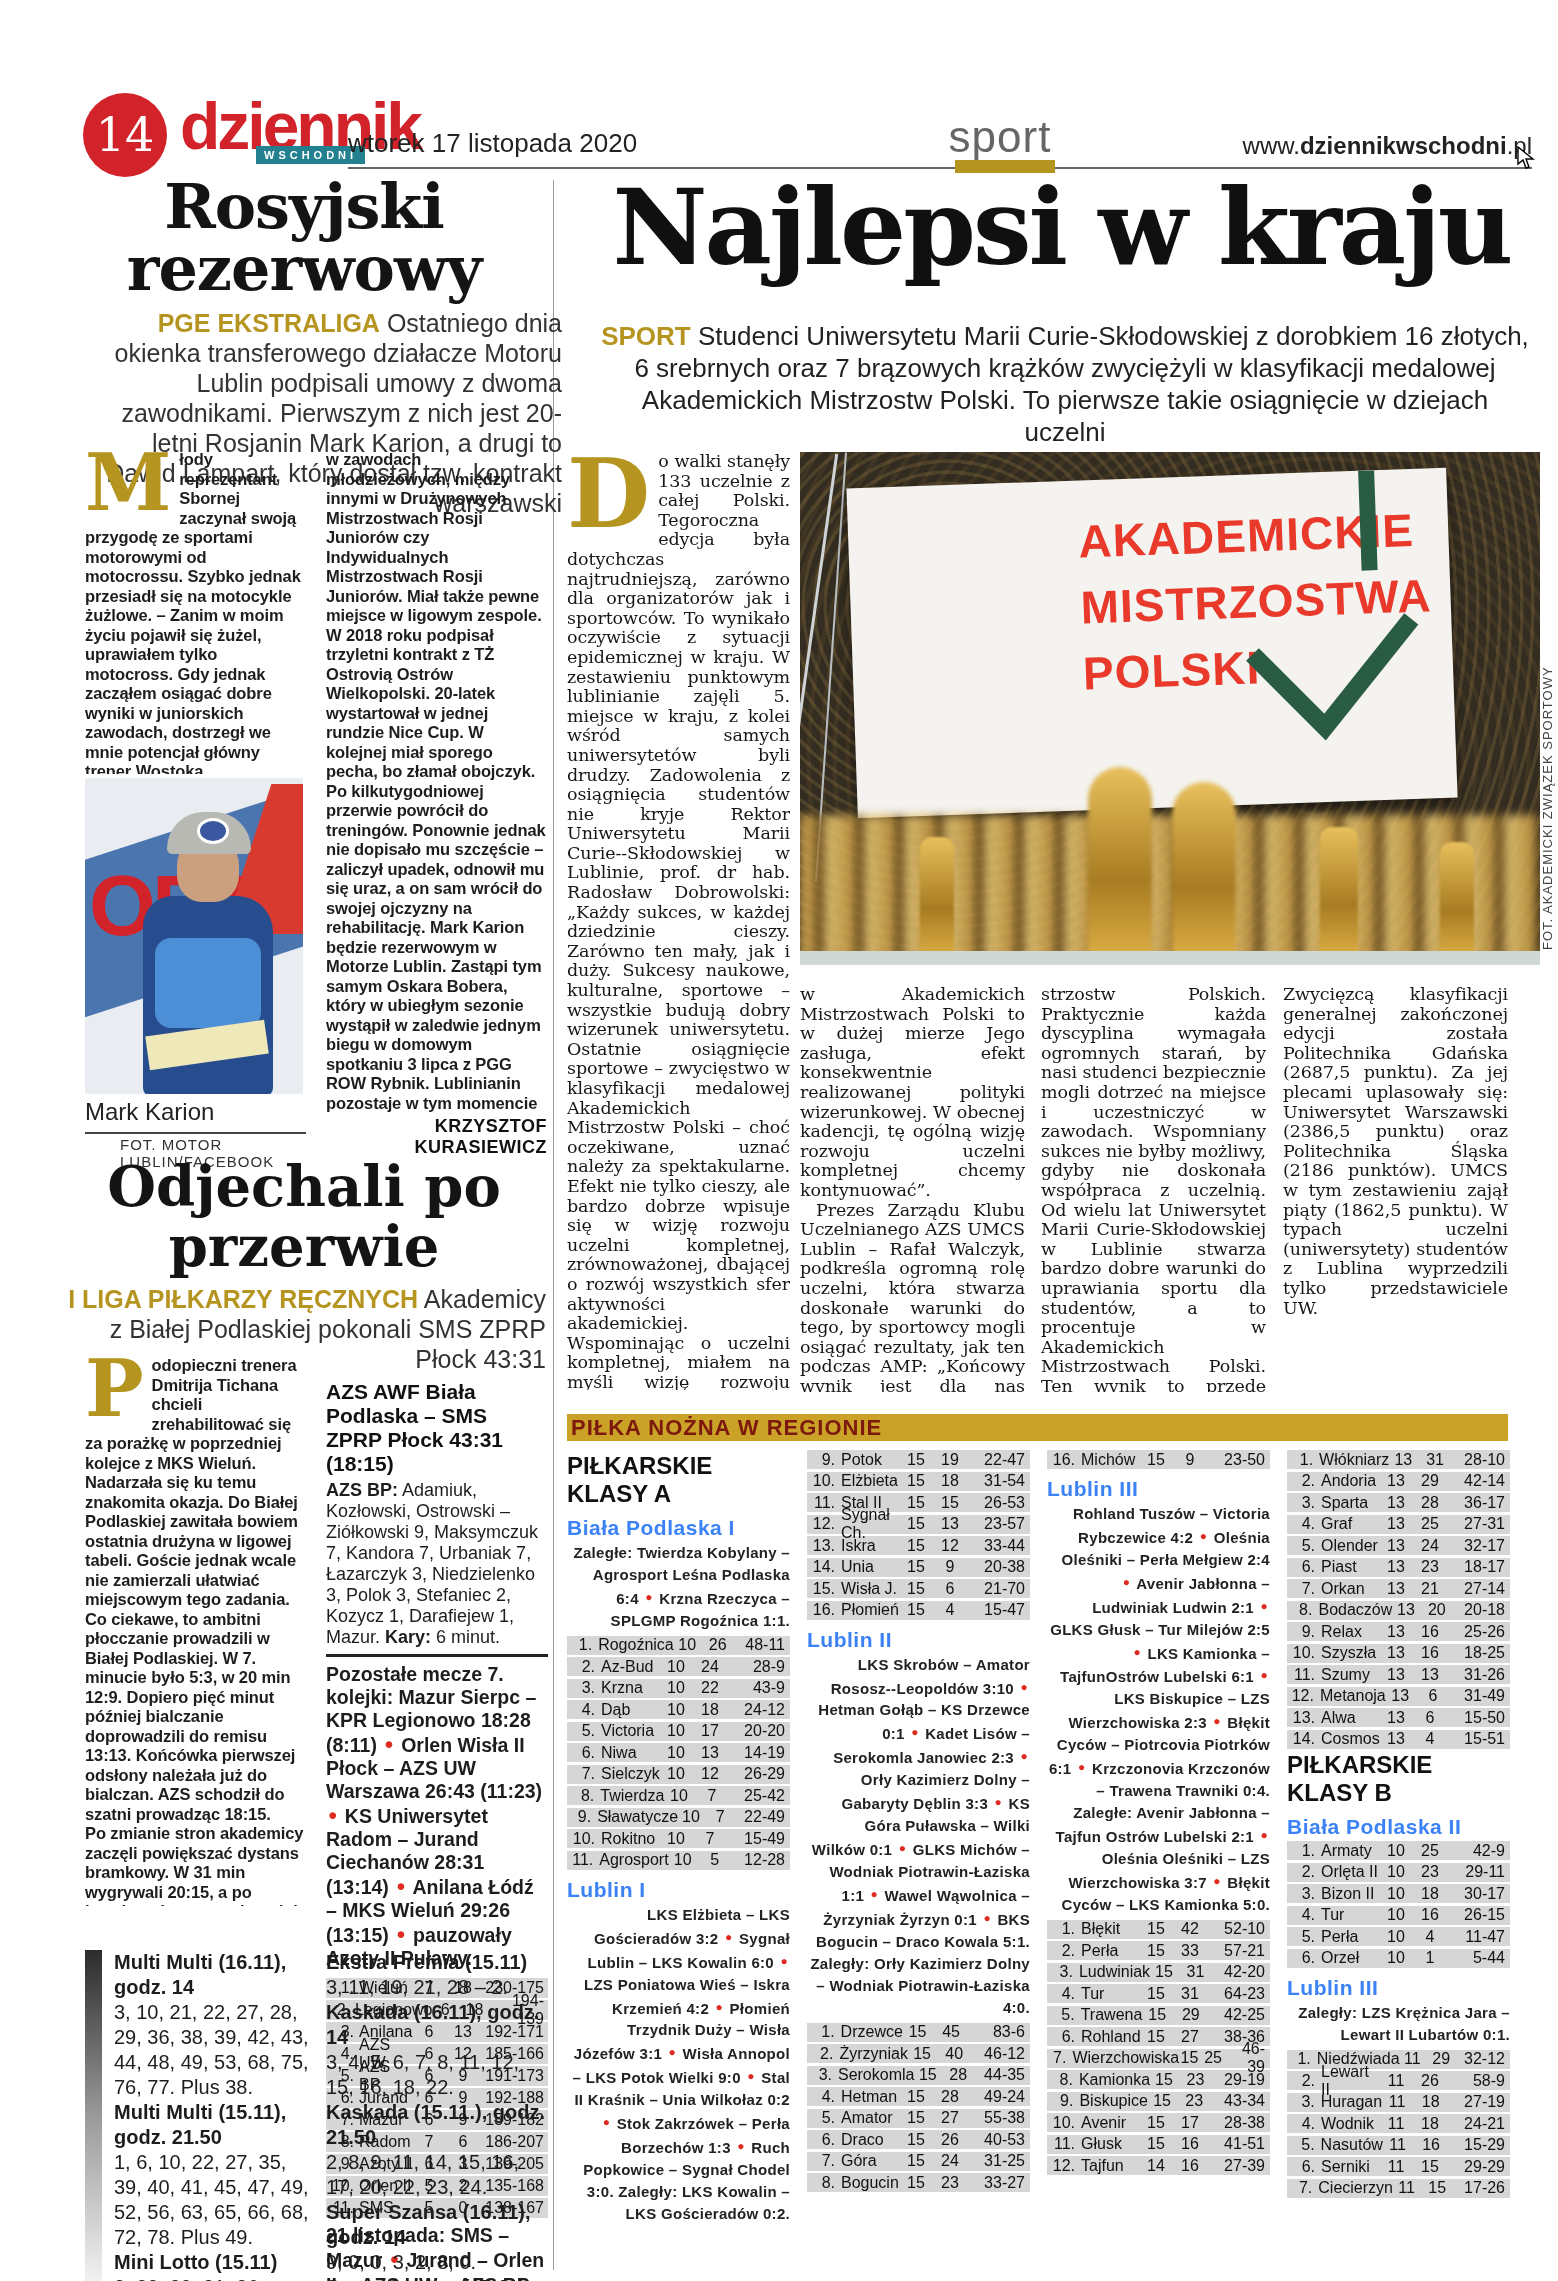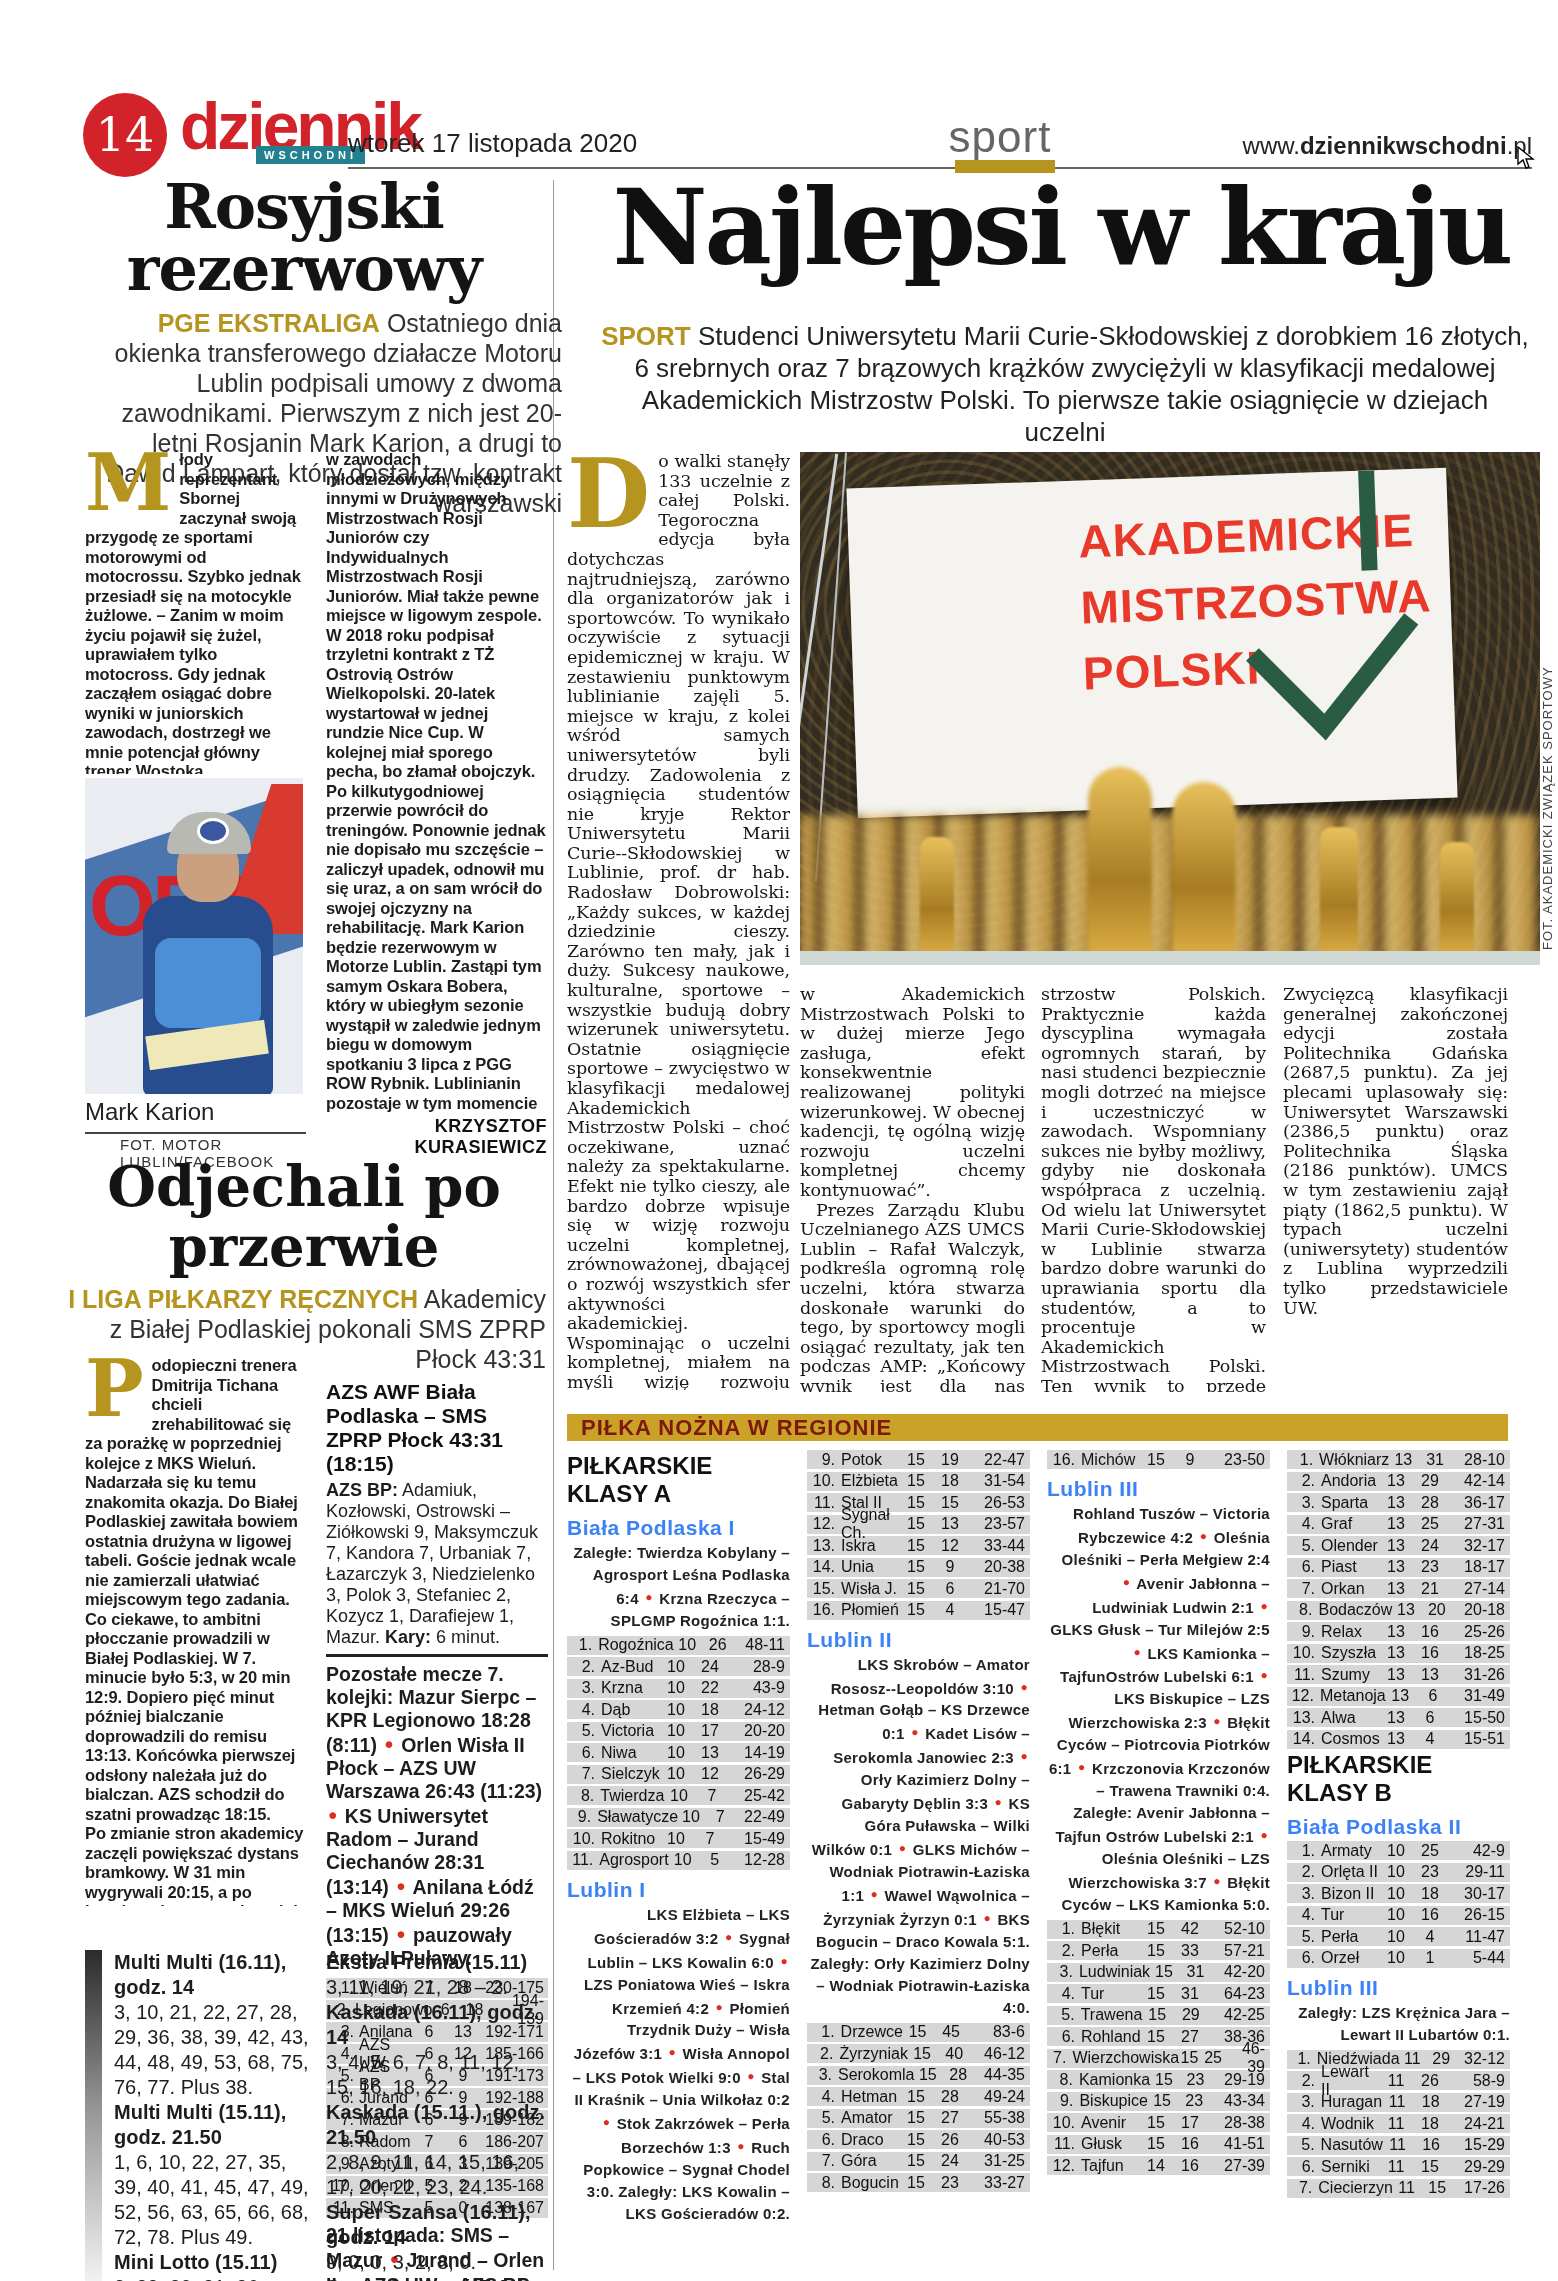--- a/index.html
+++ b/index.html
@@ -81,21 +81,21 @@
   .t-fence{position:absolute;left:6px;top:0;width:3px;height:420px;background:#cfd4d6;transform:rotate(8deg);}
   .t-fence2{position:absolute;left:30px;top:0;width:2px;height:430px;background:#b9bfc2;transform:rotate(4deg);}
   .banner{position:absolute;left:52px;top:26px;width:600px;height:330px;background:#f4f3ef;transform:rotate(-2deg);box-shadow:0 6px 14px rgba(0,0,0,.45);}
   .banner-txt{position:absolute;left:230px;top:28px;font-weight:bold;font-size:46px;line-height:66px;color:#e8392b;letter-spacing:1px;}
   .t-ledge{position:absolute;left:0;bottom:0;width:100%;height:14px;background:#cfd8d4;}
   .cup{position:absolute;bottom:8px;background:linear-gradient(#e8c05c,#a87c22 60%,#dcae45);border-radius:12px 12px 4px 4px;filter:blur(1px);}
   .cupbig{width:64px;height:190px;filter:blur(2px);border-radius:40px 40px 8px 8px;}
   .t-blur{position:absolute;left:0;bottom:0;width:100%;height:150px;background:repeating-linear-gradient(90deg,rgba(214,170,80,.85) 0 14px,rgba(120,88,34,.8) 14px 24px,rgba(230,195,110,.85) 24px 40px);filter:blur(5px);}
   .tcredit{left:1540px;top:470px;height:480px;writing-mode:vertical-rl;transform:rotate(180deg);font-size:13px;letter-spacing:1px;color:#444;}
   
-  .fbar{left:567px;top:1414px;width:941px;height:27px;background:#c9a227;color:#7d180e;font-weight:bold;font-size:22px;letter-spacing:1px;line-height:27px;padding-left:14px;box-sizing:border-box;}
+  .fbar{left:567px;top:1414px;width:941px;height:27px;background:#c9a227;color:#7d180e;font-weight:bold;font-size:22px;letter-spacing:1px;line-height:27px;padding-left:4px;box-sizing:border-box;}
   .fcol{top:1450px;width:223px;}
   .fc0{left:567px;}.fc1{left:807px;}.fc2{left:1047px;}.fc3{left:1287px;}
   .f-h1{font-size:24px;font-weight:bold;color:#111;margin:2px 0 8px;}
   .f-h2{font-size:21px;font-weight:bold;color:#3b82f6;margin:8px 0 2px;letter-spacing:0.5px;}
   .f-res{font-size:15px;line-height:22px;font-weight:bold;letter-spacing:0.3px;color:#222;margin-bottom:4px;text-align:right;}
   .frow{display:flex;background:#d6d6d6;height:19px;margin-bottom:2.5px;font-size:16px;align-items:center;color:#111;}
   .frow .rk{width:28px;text-align:right;padding-right:6px;}
   .frow .nm{flex:1;}
   .frow .mm{width:30px;text-align:center;}
   .frow .pp{width:38px;text-align:center;}

